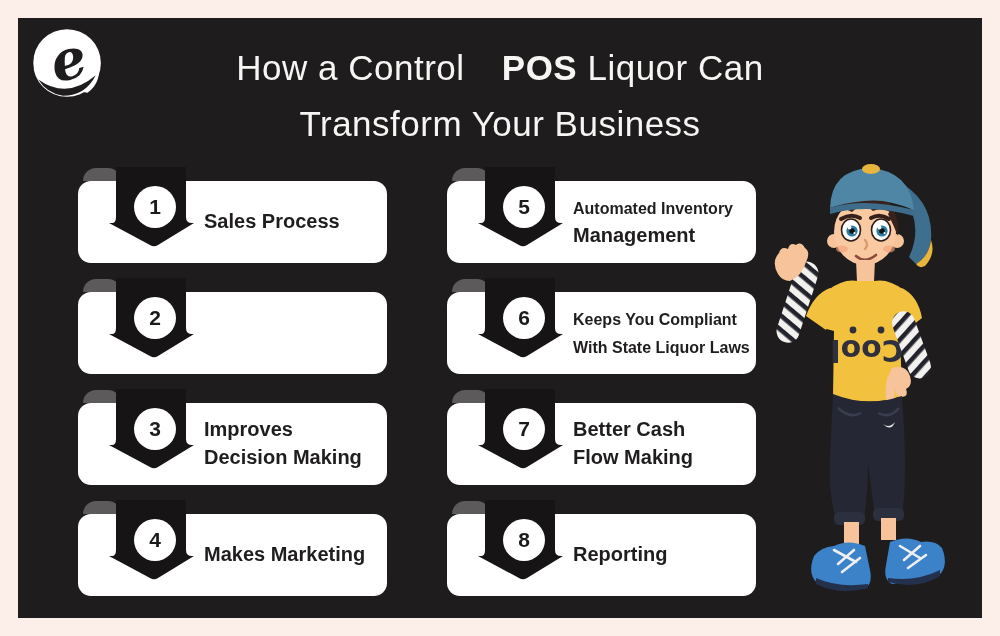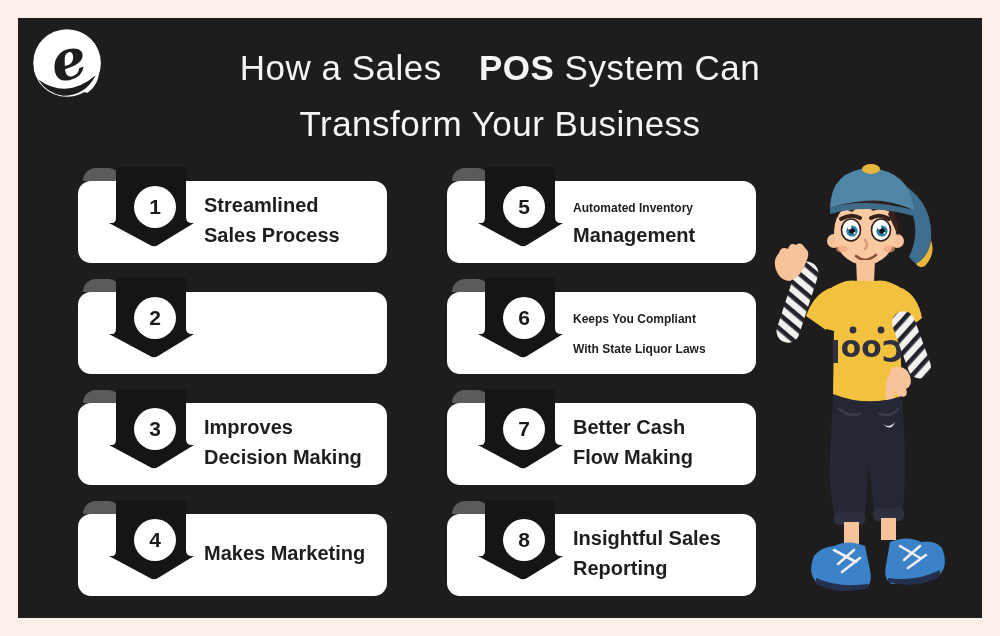--- a/index.html
+++ b/index.html
@@ -18,52 +18,51 @@
   .dome{position:absolute;left:5px;top:-13px;width:38px;height:13px;background:#5c5a5a;
         border-radius:19px 19px 0 0;}
   .arrow{position:absolute;left:28px;top:-14px;width:92px;height:84px;z-index:2;}
   .num{position:absolute;left:56px;top:5px;width:42px;height:42px;border-radius:50%;
        background:#ffffff;color:#1c1a1a;z-index:3;display:flex;align-items:center;
        justify-content:center;font-size:21px;font-weight:700;}
   .txt{position:absolute;left:126px;right:6px;top:0;bottom:0;display:flex;
        flex-direction:column;justify-content:center;color:#1f1d1d;font-weight:700;
        line-height:27px;}
   .t-lg{font-size:20px;}
-  .t-sm{font-size:12px;}
+  .t-sm{font-size:16px;}
   
   .mascot{position:absolute;left:768px;top:156px;width:222px;height:464px;}
 </style>
 </head>
 <body>
 
 <div class="page">
   <div class="inner"></div>
 
   <svg class="logo" viewBox="0 0 76 76">
     <circle cx="38" cy="38" r="33" fill="#ffffff"></circle>
     <text x="40" y="54" text-anchor="middle" font-family="DejaVu Serif, serif" font-size="54" font-style="italic" font-weight="700" fill="#1e1c1c" transform="rotate(-14 38 38)">e</text>
     <path d="M10,54 Q38,74 66,50 Q56,70 34,70 Q18,67 10,54 Z" fill="#1e1c1c"></path>
     <path d="M14,12 Q2,26 6,47 Q-2,28 9,14 Z" fill="#1e1c1c"></path>
     <path d="M52,66 Q66,58 69,44 Q70,58 58,67 Z" fill="#ffffff"></path>
   </svg>
 
   <div class="title">
-    <div><span>How a Sales </span><b>POS</b><span> System Can</span></div>
+    <div><span>How a Control </span><b>POS</b><span> Liquor Can</span></div>
     <div>Transform Your Business</div>
   </div>
 
   <div class="item" style="left:78px;top:181px">
     <div class="dome"></div>
     <div class="card"></div>
     <svg class="arrow" viewBox="0 0 92 84">
         <path fill="#161414" d="M10 0 H80 V50 Q80 56 86 56 H88 L52 78 Q48 80.5 44 78 L3 56 H6 Q10 56 10 50 Z"></path>
       </svg>
     <div class="num">1</div>
     <div class="txt">
-      <div><span class="t-lg">Streamlined</span><span class="t-sm"></span></div>
       <div><span class="t-lg">Sales Process</span><span class="t-sm"></span></div>
     </div>
   </div>
 
   <div class="item" style="left:78px;top:292px">
     <div class="dome"></div>
     <div class="card"></div>
     <svg class="arrow" viewBox="0 0 92 84">
         <path fill="#161414" d="M10 0 H80 V50 Q80 56 86 56 H88 L52 78 Q48 80.5 44 78 L3 56 H6 Q10 56 10 50 Z"></path>
       </svg>
@@ -135,21 +134,20 @@
   </div>
 
   <div class="item" style="left:447px;top:514px">
     <div class="dome"></div>
     <div class="card"></div>
     <svg class="arrow" viewBox="0 0 92 84">
         <path fill="#161414" d="M10 0 H80 V50 Q80 56 86 56 H88 L52 78 Q48 80.5 44 78 L3 56 H6 Q10 56 10 50 Z"></path>
       </svg>
     <div class="num">8</div>
     <div class="txt">
-      <div><span class="t-lg">Insightful Sales</span><span class="t-sm"></span></div>
       <div><span class="t-lg">Reporting</span><span class="t-sm"></span></div>
     </div>
   </div>
 
   <svg class="mascot" viewBox="0 0 222 464">
     <defs>
       <pattern id="stripesL" width="11" height="11" patternUnits="userSpaceOnUse" patternTransform="rotate(22)">
         <rect width="11" height="11" fill="#f3f1ee"></rect>
           <rect width="11" height="4.6" fill="#23232d"></rect>
       </pattern>

